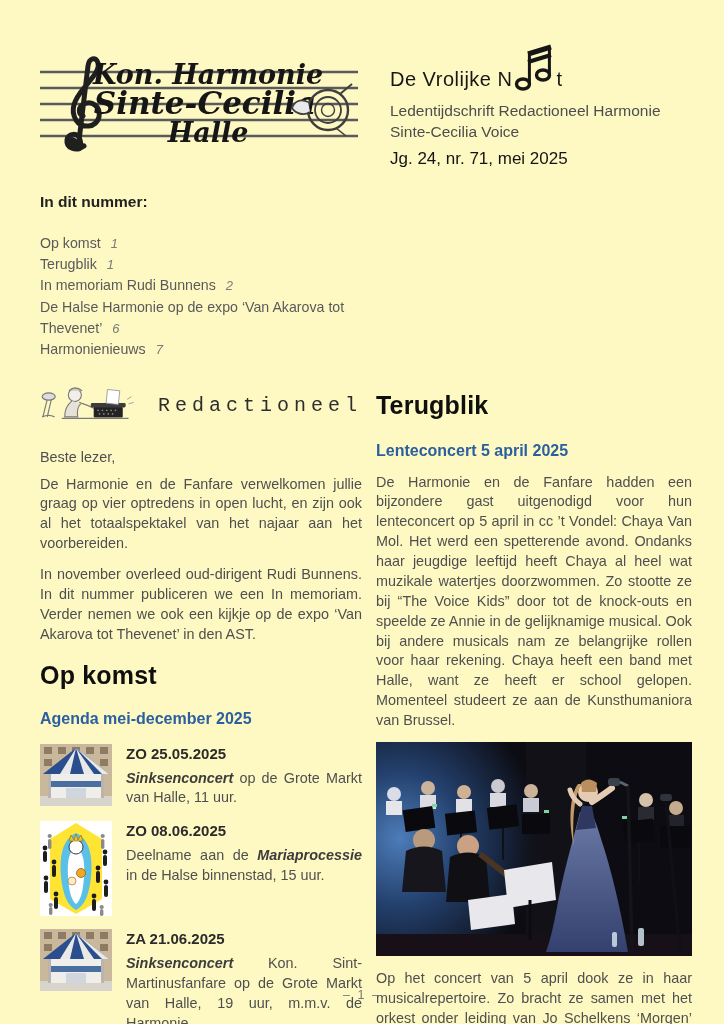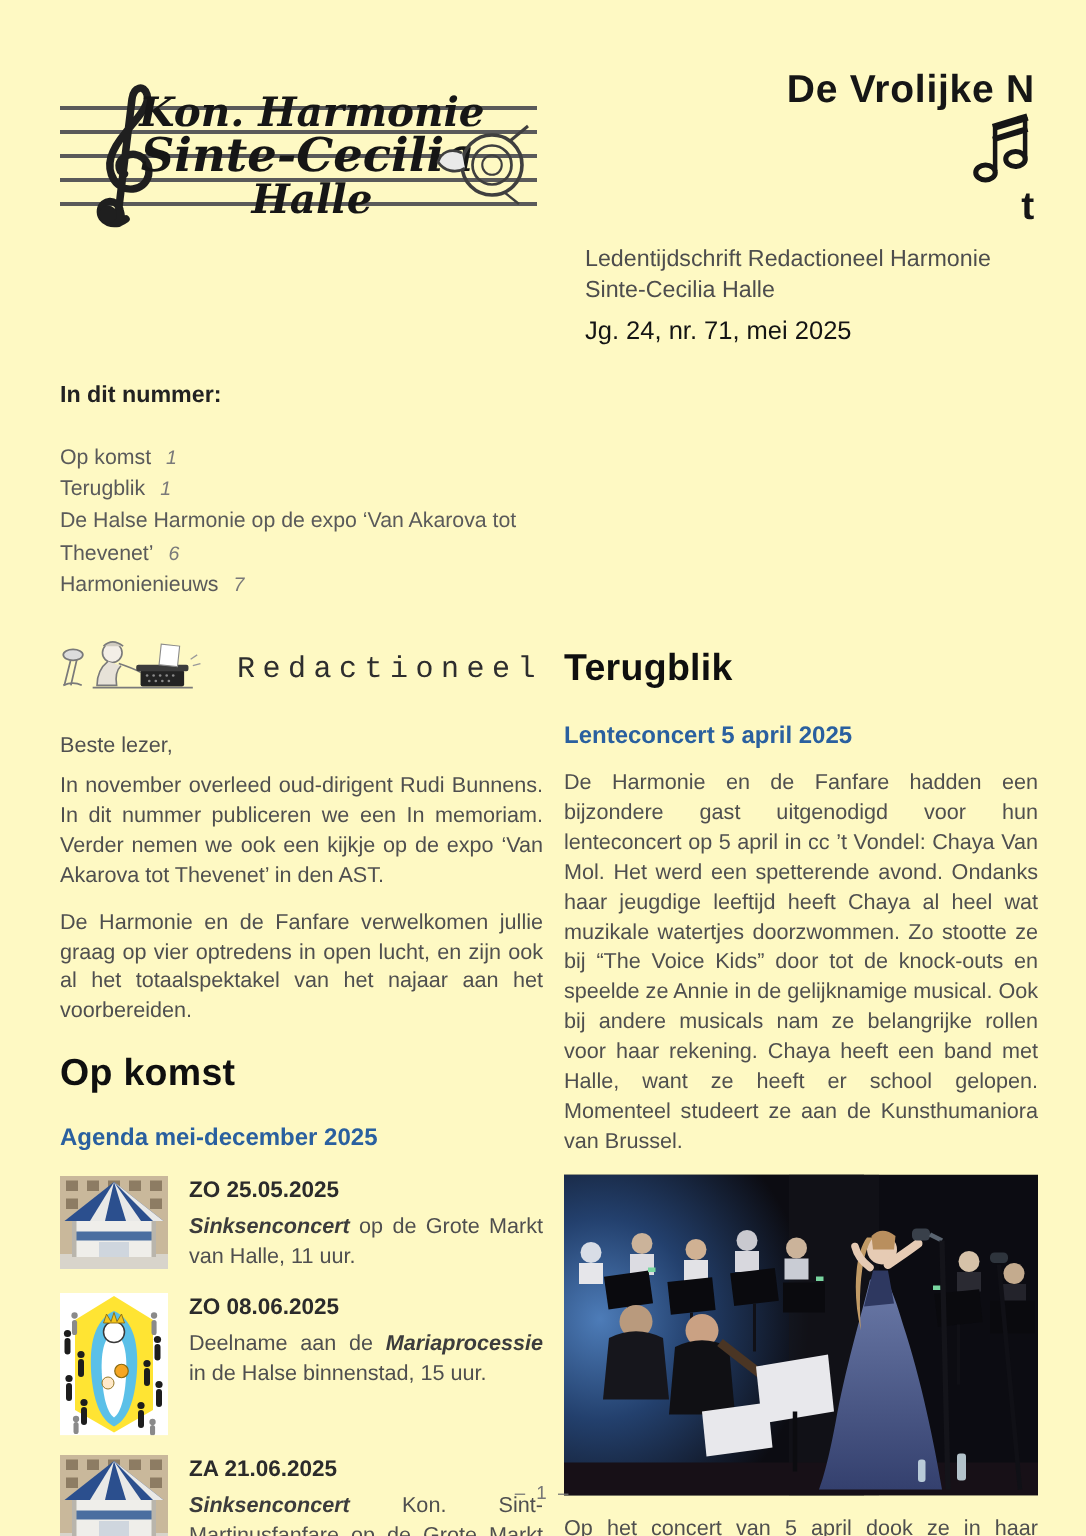--- a/index.html
+++ b/index.html
@@ -8,21 +8,21 @@
   .page {
     position:relative; width:724px; height:1024px; margin:0 auto;
     background:#fef9c3; overflow:hidden; color:#4f4f4f;
     padding:0 34px 0 40px;
   }
 
   
   .header { display:flex; align-items:flex-start; margin-top:44px; }
   .logo-wrap { width:318px; flex:0 0 auto; margin-top:6px; }
   .title-block { margin-left:auto; width:300px; }
-  .main-title { display:flex; align-items:flex-end; font-size:26px; font-weight:bold; color:#161616; letter-spacing:.5px;flex-direction:column; }
+  .main-title { display:flex; align-items:flex-end; font-size:20px; font-weight:normal; color:#161616; letter-spacing:.5px; }
   .main-title .note-svg { margin:0 1px -1px 1px; }
   .subtitle { font-size:15.5px; color:#4d4d4d; line-height:1.38; margin-top:9px; }
   .issue { font-size:17px; font-weight:normal; color:#141414; margin-top:6px; }
 
   
   .toc { margin-top:24px; width:372px; }
   .toc-heading { font-size:15.5px; font-weight:bold; color:#222; margin-bottom:22px; }
   .toc-item { font-size:14.2px; color:#5a5a5a; line-height:1.5; }
   .toc-page { font-style:italic; color:#7a7a7a; margin-left:10px; font-size:13px; }
 
@@ -107,33 +107,34 @@
             <line x1="16.4" y1="39" x2="16.4" y2="9" stroke-width="3"></line>
             <line x1="36.4" y1="30" x2="36.4" y2="3" stroke-width="3"></line>
             <path d="M15,10 L38,3" stroke-width="5"></path>
             <path d="M15,18 L38,11" stroke-width="4"></path>
           </g>
         </svg>
         <span>t</span>
       </div>
       <div class="subtitle">
         <div>Ledentijdschrift Redactioneel Harmonie</div>
-        <div>Sinte-Cecilia Halle</div>
+        <div>Sinte-Cecilia Voice</div>
       </div>
       <div class="issue">Jg. 24, nr. 71, mei 2025</div>
     </div>
   </div>
 
   <div class="toc">
     <div class="toc-heading">In dit nummer:</div>
     <div>
     <div class="toc-item"><span class="toc-label">Op komst</span><span class="toc-page">1</span></div>
 
     <div class="toc-item"><span class="toc-label">Terugblik</span><span class="toc-page">1</span></div>
 
+    <div class="toc-item"><span class="toc-label">In memoriam Rudi Bunnens</span><span class="toc-page">2</span></div>
 
     <div class="toc-item"><span class="toc-label">De Halse Harmonie op de expo ‘Van Akarova tot Thevenet’</span><span class="toc-page">6</span></div>
 
     <div class="toc-item"><span class="toc-label">Harmonienieuws</span><span class="toc-page">7</span></div>
   </div>
   </div>
 
   <div class="columns">
 
     <div class="col-left">
@@ -170,22 +171,22 @@
           <line x1="30" y1="46" x2="122" y2="46" stroke="#7a7a7a" stroke-width="1.6"></line>
           <g stroke="#9a9a9a" stroke-width="1.2">
             <line x1="120" y1="20" x2="126" y2="16"></line>
               <line x1="122" y1="26" x2="129" y2="24"></line>
           </g>
         </svg>
         <div class="redact-title">Redactioneel</div>
       </div>
 
       <p class="greeting">Beste lezer,</p>
+      <p class="body-text">De Harmonie en de Fanfare verwelkomen jullie graag op vier optredens in open lucht, en zijn ook al het totaalspektakel van het najaar aan het voorbereiden.</p>
       <p class="body-text">In november overleed oud-dirigent Rudi Bunnens. In dit nummer publiceren we een In memoriam. Verder nemen we ook een kijkje op de expo ‘Van Akarova tot Thevenet’ in den AST.</p>
-      <p class="body-text">De Harmonie en de Fanfare verwelkomen jullie graag op vier optredens in open lucht, en zijn ook al het totaalspektakel van het najaar aan het voorbereiden.</p>
 
       <div class="h1">Op komst</div>
       <div class="sub-blue">Agenda mei-december 2025</div>
 
       <div class="events">
         <div class="event-row">
           <div class="thumb">
   <svg viewBox="0 0 72 62">
     <rect width="72" height="62" fill="#c9b89b"></rect>
     <g fill="#8d7c63">

